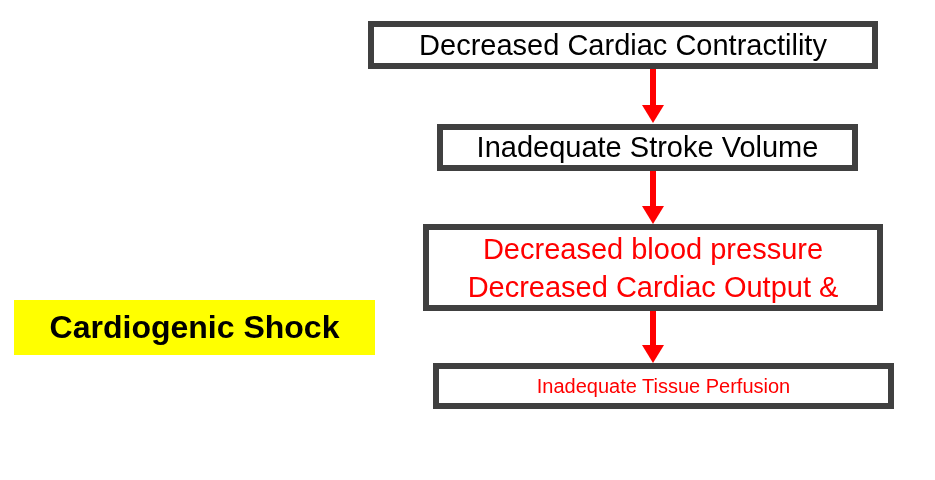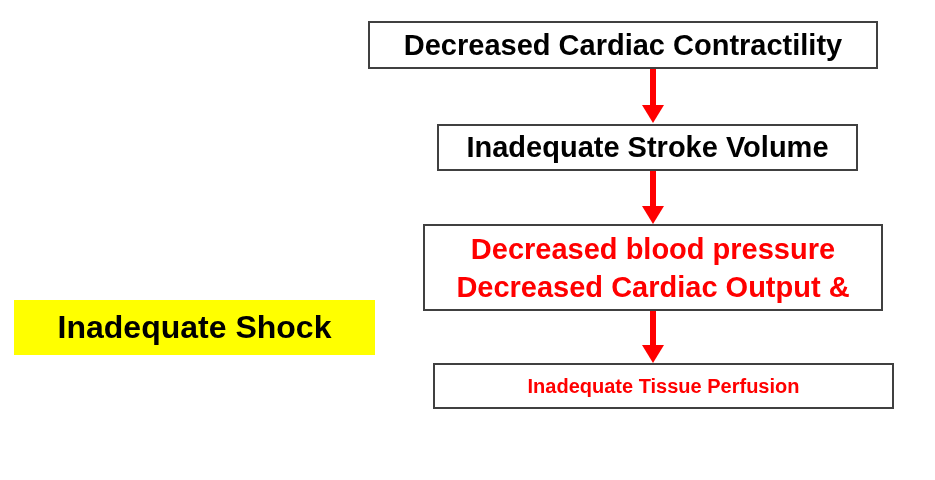--- a/index.html
+++ b/index.html
@@ -11,28 +11,28 @@
     position: relative;
     width: 935px;
     height: 480px;
     background: #ffffff;
     font-family: "Liberation Sans", sans-serif;
     overflow: hidden;
   }
   .flow-box {
     position: absolute;
     box-sizing: border-box;
-    border: 2px solid #404040;
+    border: 6px solid #404040;
     background: #ffffff;
     display: flex;
     flex-direction: column;
     align-items: center;
     justify-content: center;
     text-align: center;
-    font-weight: bold;
+    font-weight: normal;
     font-size: 29px;
     white-space: nowrap;
     line-height: 1.25;
   }
   .black-text { color: #000000; }
   .red-text   { color: #ff0000; }
 
   #box1 { left: 368px; top: 21px;  width: 510px; height: 48px; }
   #box2 { left: 437px; top: 124px; width: 421px; height: 47px; }
   #box3 { left: 423px; top: 224px; width: 460px; height: 87px; line-height: 38px; }
@@ -101,16 +101,16 @@
       <line x1="13" y1="0" x2="13" y2="36" stroke="#ff0000" stroke-width="6"></line>
       <polygon points="2,34 24,34 13,52" fill="#ff0000"></polygon>
     </svg>
   </div>
 
   <div id="box4" class="flow-box red-text">
     <span>Inadequate Tissue Perfusion</span>
   </div>
 
   <div class="shock-label">
-    <span>Inadequate Shock</span>
+    <span>Cardiogenic Shock</span>
   </div>
 
 </div>
 
 </body></html>

